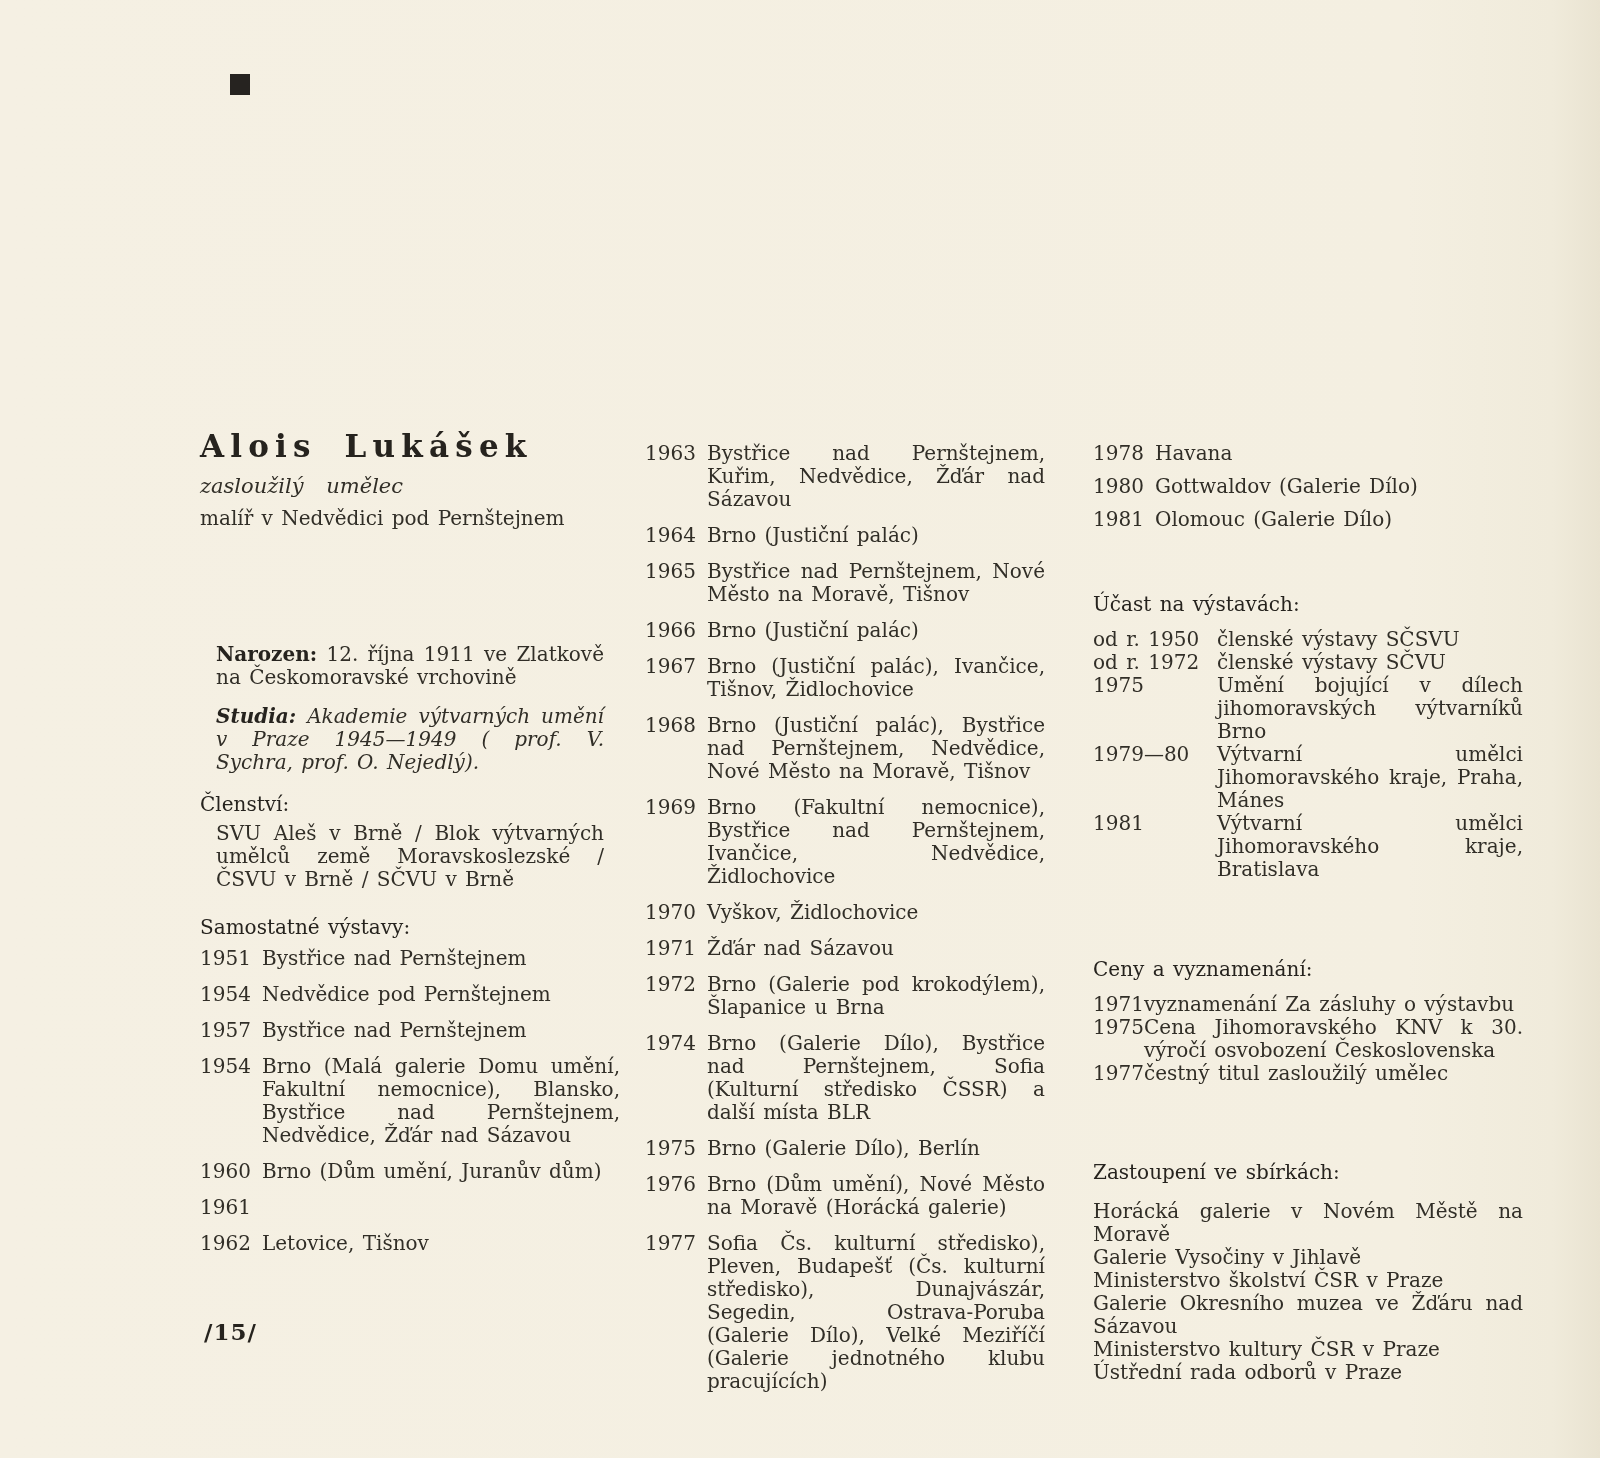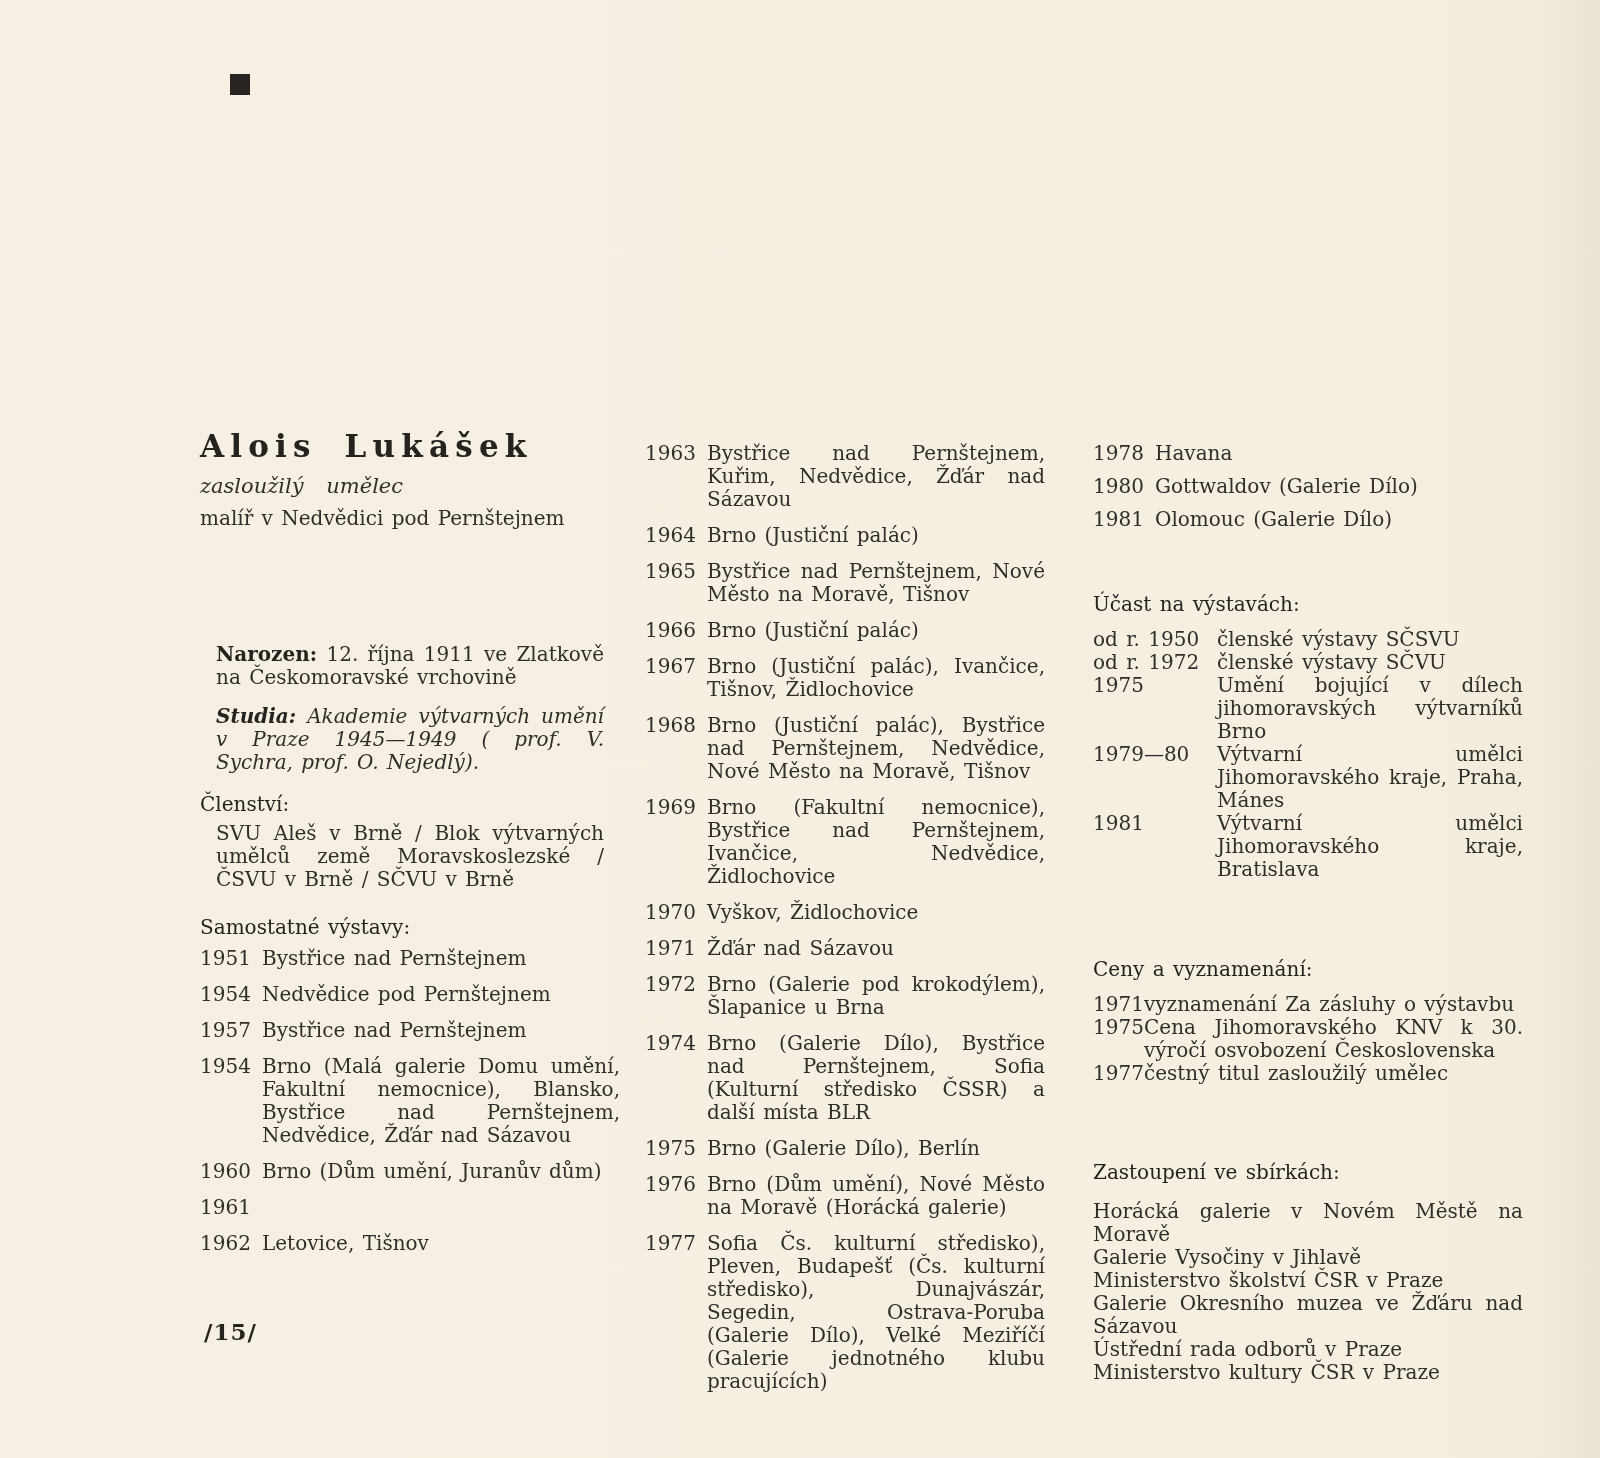--- a/index.html
+++ b/index.html
@@ -325,21 +325,21 @@
     <div class="collist">
 
         <p class="colitem">Horácká galerie v Novém Městě na Moravě</p>
 
         <p class="colitem">Galerie Vysočiny v Jihlavě</p>
 
         <p class="colitem">Ministerstvo školství ČSR v Praze</p>
 
         <p class="colitem">Galerie Okresního muzea ve Žďáru nad Sázavou</p>
 
+        <p class="colitem">Ministerstvo kultury ČSR v Praze</p>
+
         <p class="colitem">Ústřední rada odborů v Praze</p>
-
-        <p class="colitem">Ministerstvo kultury ČSR v Praze</p>
       </div>
   </div>
 
   <div class="pagenum">/15/</div>
 
 </div>
 
 </body></html>

